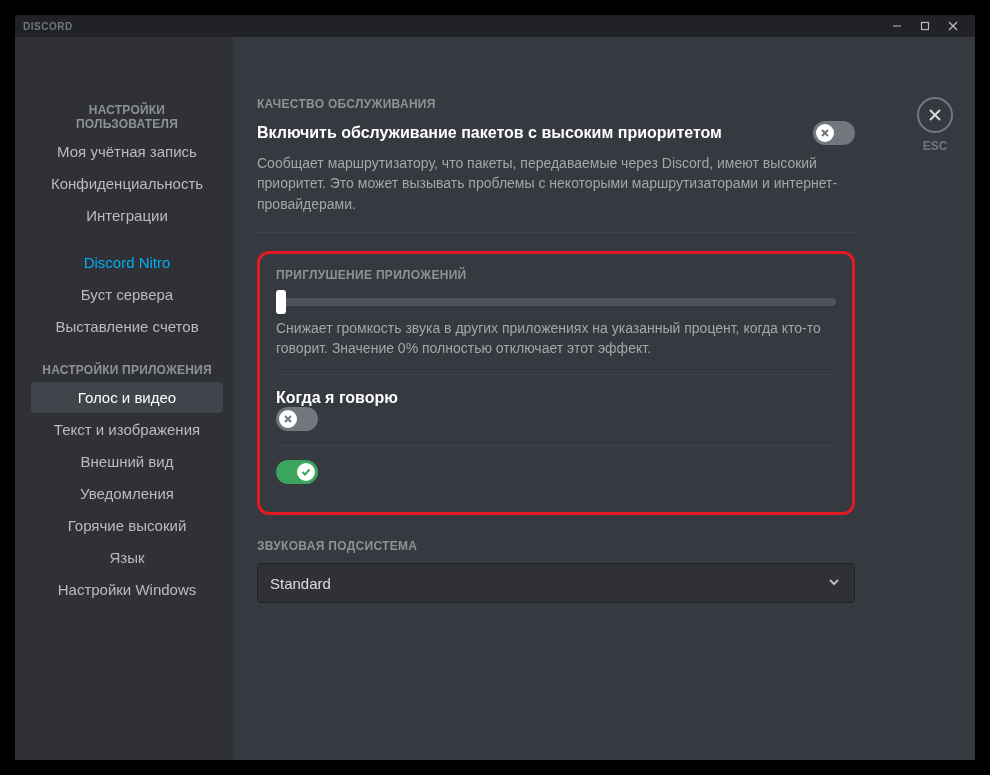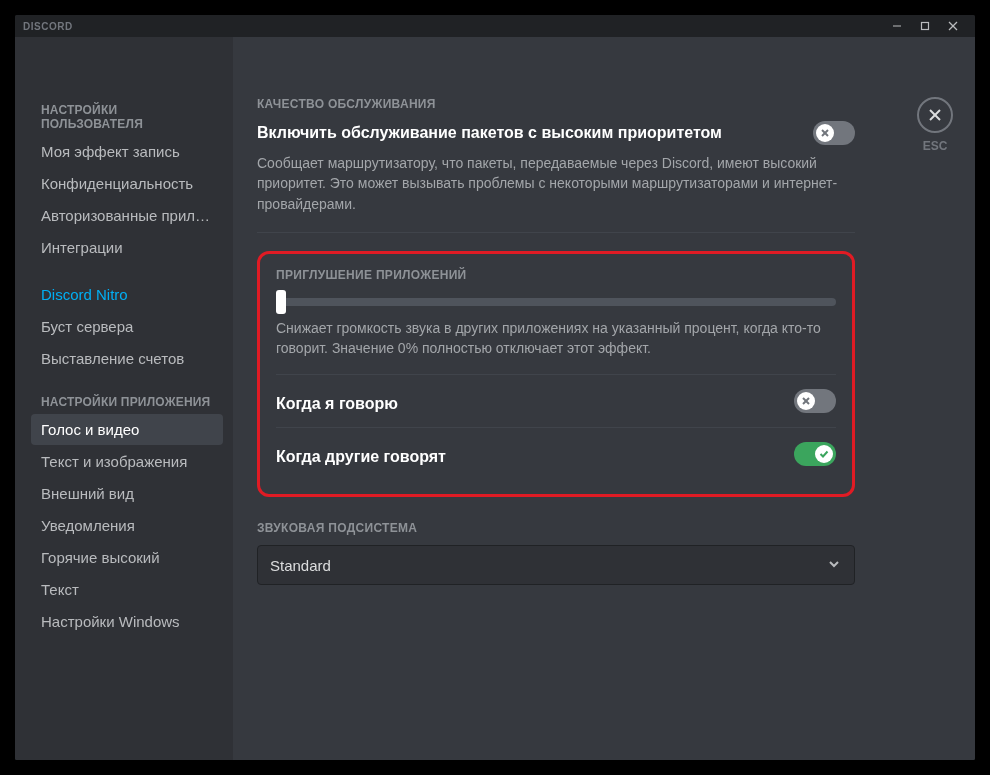--- a/index.html
+++ b/index.html
@@ -6,21 +6,21 @@
   html, body { width: 990px; height: 775px; overflow: hidden; font-family: "Helvetica Neue", Helvetica, Arial, sans-serif; background: #000; }
   .app-frame { width: 990px; height: 775px; background: #000; padding: 15px; }
   .window { width: 960px; height: 745px; background: #202225; position: relative; border-radius: 2px; overflow: hidden; }
   .titlebar { height: 22px; background: #202225; display: flex; align-items: center; padding: 0 8px; }
   .titlebar .brand { color: #72767d; font-size: 10px; font-weight: 700; letter-spacing: 0.5px; }
   .titlebar .spacer { flex: 1; }
   .win-btn { width: 28px; height: 22px; display: flex; align-items: center; justify-content: center; color: #b9bbbe; font-size: 12px; cursor: pointer; }
   .win-btn svg { stroke: #b9bbbe; }
   .body { display: flex; height: calc(100% - 22px); background: #36393f; position: relative; }
   .sidebar { width: 218px; background: #2f3136; padding: 60px 6px 10px 6px; overflow-y: auto; }
-  .sidebar-scroll { padding-left: 10px; padding-right: 4px; }
+  .sidebar-scroll { padding-left: 10px; padding-right: 4px; text-align: center; }
   .side-header { color: #8e9297; font-size: 12px; font-weight: 700; text-transform: uppercase; padding: 6px 10px 4px 10px; letter-spacing: 0.2px; }
   .side-item { color: #b9bbbe; font-size: 15px; padding: 7px 10px; border-radius: 4px; margin: 1px 0; cursor: pointer; white-space: nowrap; overflow: hidden; text-overflow: ellipsis; }
   .side-item.active { background: #40444b; color: #fff; }
   .side-item.highlight { color: #00aff4; }
   .side-gap { height: 14px; }
   .content { flex: 1; background: #36393f; padding: 60px 40px 20px 24px; overflow-y: auto; position: relative; }
   .content-inner { max-width: 620px; }
   .section-header { color: #8e9297; font-size: 12px; font-weight: 700; text-transform: uppercase; letter-spacing: 0.3px; margin-bottom: 10px; }
   .setting-row { display: flex; align-items: center; margin-bottom: 8px; }
   .setting-row .label { flex: 1; color: #fff; font-size: 16px; font-weight: 600; }
@@ -41,21 +41,21 @@
   .select .sel-label { flex: 1; }
   .select .chev { color: #b9bbbe; }
   .esc-circle { width: 36px; height: 36px; border: 2px solid #72767d; border-radius: 50%; display: flex; align-items: center; justify-content: center; cursor: pointer; margin-bottom: 6px; }
   .esc-circle svg { stroke: #dcddde; }
   .esc-label { color: #72767d; font-size: 12px; font-weight: 600; }
   .content-outer { position: relative; flex:1; display:flex; }
   .right-gutter { width: 80px; background:#36393f; position:relative; }
   .right-gutter .esc-circle { margin: 60px auto 6px auto; }
   .right-gutter .esc-label { text-align:center; display:block; }
   .setting-block { margin-bottom: 10px; }
-  .hb-row { display:flex; align-items:flex-end; padding: 14px 0; }
+  .hb-row { display:flex; align-items:flex-start; padding: 14px 0; flex-direction: column; }
   .hb-row .hb-label { flex:1; color:#fff; font-size:16px; font-weight:600; }
   .hb-divider { height:1px; background:#40444b; }
 </style>
 </head>
 <body>
 
 <div class="app-frame">
   <div class="window">
     <div class="titlebar">
       <span class="brand">DISCORD</span>
@@ -75,38 +75,37 @@
             <line x1="1" y1="1" x2="9" y2="9" stroke-width="1.2"></line>
             <line x1="9" y1="1" x2="1" y2="9" stroke-width="1.2"></line>
           </svg>
       </div>
     </div>
 
     <div class="body">
       <div class="sidebar">
         <div class="sidebar-scroll">
           <div class="side-header">НАСТРОЙКИ ПОЛЬЗОВАТЕЛЯ</div>
-          <div class="side-item">Моя эффект запись</div>
+          <div class="side-item">Моя учётная запись</div>
           <div class="side-item">Конфиденциальность</div>
-          <div class="side-item">Авторизованные прил…</div>
           <div class="side-item">Интеграции</div>
 
           <div class="side-gap"></div>
           <div class="side-item highlight">Discord Nitro</div>
           <div class="side-item">Буст сервера</div>
           <div class="side-item">Выставление счетов</div>
 
           <div class="side-gap"></div>
           <div class="side-header">НАСТРОЙКИ ПРИЛОЖЕНИЯ</div>
           <div class="side-item active">Голос и видео</div>
           <div class="side-item">Текст и изображения</div>
           <div class="side-item">Внешний вид</div>
           <div class="side-item">Уведомления</div>
           <div class="side-item">Горячие высокий</div>
-          <div class="side-item">Текст</div>
+          <div class="side-item">Язык</div>
           <div class="side-item">Настройки Windows</div>
         </div>
       </div>
 
       <div class="content-outer">
         <div class="content">
           <div class="content-inner">
 
             <div class="setting-block">
               <div class="section-header">КАЧЕСТВО ОБСЛУЖИВАНИЯ</div>
@@ -142,21 +141,20 @@
                   <div class="knob">
                     <svg viewBox="0 0 10 10">
                         <line x1="2" y1="2" x2="8" y2="8" stroke="#72767d" stroke-width="2"></line>
                         <line x1="8" y1="2" x2="2" y2="8" stroke="#72767d" stroke-width="2"></line>
                       </svg>
                   </div>
                 </div>
               </div>
               <div class="hb-divider"></div>
               <div class="hb-row">
-                <div class="hb-label">Когда другие говорят</div>
                 <div class="toggle on">
                   <div class="knob">
                     <svg viewBox="0 0 10 10">
                         <polyline points="1.5,5 4,7.5 8.5,2.5" fill="none" stroke="#3ba55d" stroke-width="2"></polyline>
                       </svg>
                   </div>
                 </div>
               </div>
             </div>
 

